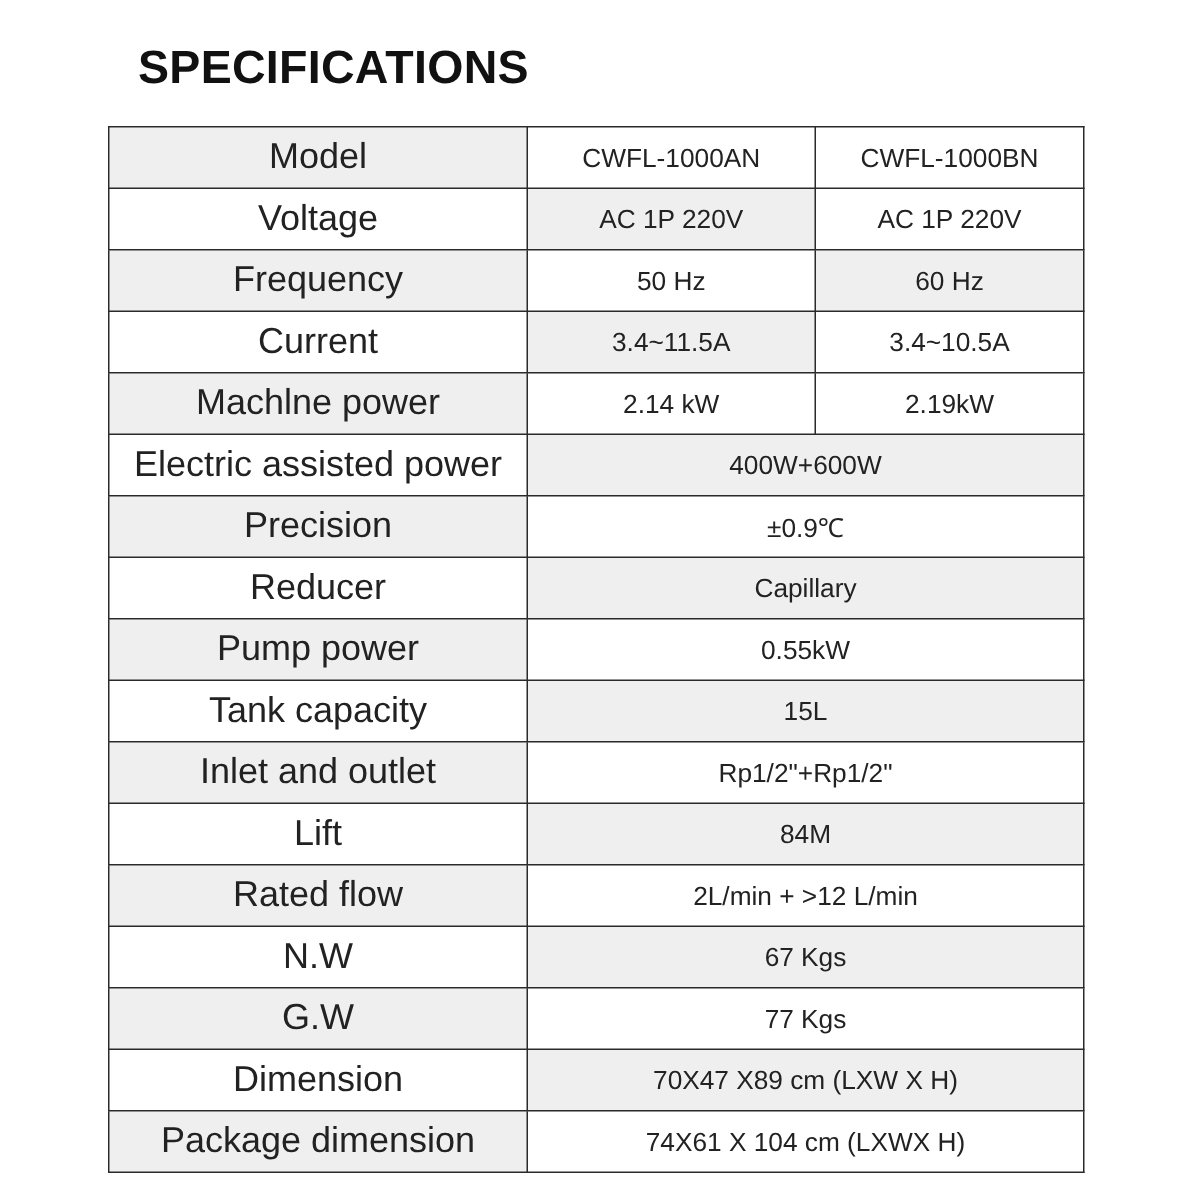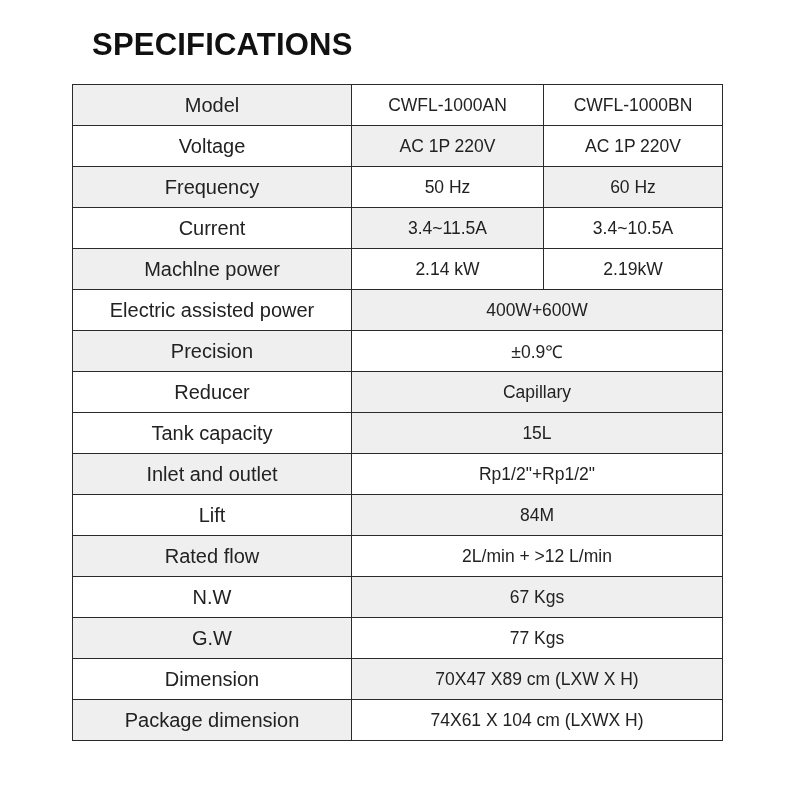--- a/index.html
+++ b/index.html
@@ -1,19 +1,19 @@
 <!DOCTYPE html>
 <html><head>
 <meta charset="utf-8">
 <style>
   html, body { margin: 0; padding: 0; background: #ffffff; }
   body { width: 800px; height: 800px; position: relative; font-family: "Liberation Sans", sans-serif; color: #1a1a1a; overflow: hidden; }
   .title { position: absolute; left: 92px; top: 27px; font-size: 31px; font-weight: bold; color: #111; letter-spacing: 0.2px; margin: 0; }
   table.spec { position: absolute; left: 72px; top: 84px; width: 650px; border-collapse: collapse; table-layout: fixed; }
-  table.spec td { border: 1.5px solid #2a2a2a; height: 40px; padding: 0; text-align: center; vertical-align: middle; font-size: 20px; color: #222; }
+  table.spec td { border: 1.5px solid #2a2a2a; height: 40px; padding: 0; text-align: center; vertical-align: middle; font-size: 24px; color: #222; }
   table.spec td.val { font-size: 17.5px; margin-top: 32px; }
   td.g { background: #efefef; }
   td.w { background: #ffffff; }
   col.c0 { width: 279px; }
   col.c1 { width: 192px; }
   col.c2 { width: 179px; }
 </style>
 </head>
 <body>
 
@@ -57,20 +57,24 @@
       </tr>
       <tr>
         <td class="g">Precision</td>
         <td colspan="2" class="val w">±0.9℃</td>
       </tr>
       <tr>
         <td class="w">Reducer</td>
         <td colspan="2" class="val g">Capillary</td>
       </tr>
       <tr>
+        <td class="g">Pump power</td>
+        <td colspan="2" class="val w">0.55kW</td>
+      </tr>
+      <tr>
         <td class="w">Tank capacity</td>
         <td colspan="2" class="val g">15L</td>
       </tr>
       <tr>
         <td class="g">Inlet and outlet</td>
         <td colspan="2" class="val w">Rp1/2"+Rp1/2"</td>
       </tr>
       <tr>
         <td class="w">Lift</td>
         <td colspan="2" class="val g">84M</td>

